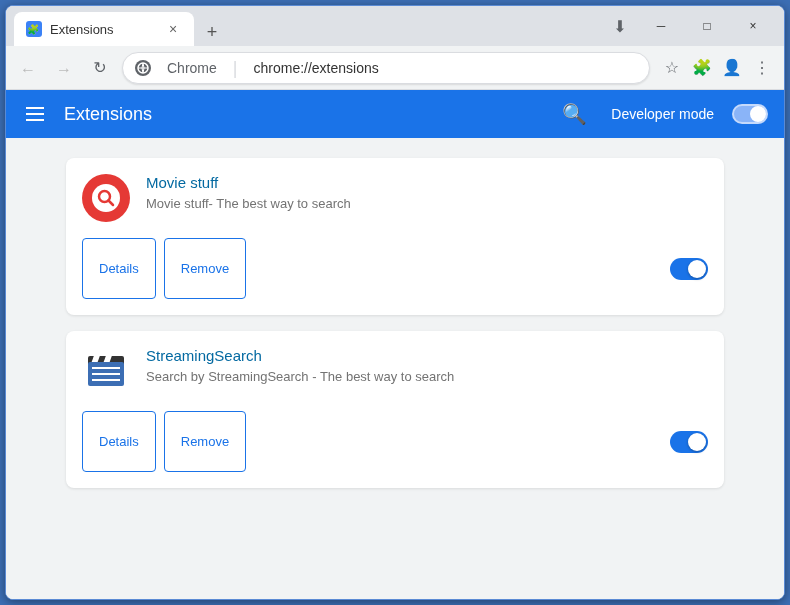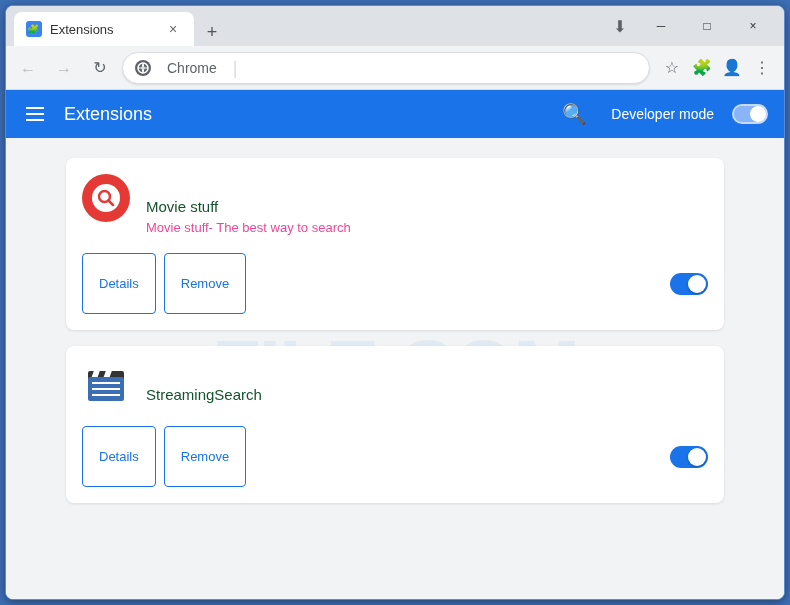--- a/index.html
+++ b/index.html
@@ -301,27 +301,26 @@
       align-items: center;
       justify-content: center;
       overflow: hidden;
     }
     .ext-info {
       flex: 1;
     }
     .ext-name {
       font-size: 15px;
       font-weight: 500;
-      color: #14532d;
+      color: #0369a1;
       margin-bottom: 4px;
-      margin-top: 24px;
     }
     .ext-desc {
       font-size: 13px;
-      color: #ec4899;
+      color: #737373;
       line-height: 1.4;
     }
     .ext-card-bottom {
       display: flex;
       align-items: center;
       gap: 8px;
     }
     .ext-btn {
       padding: 22px 16px;
       border: 1px solid #1a73e8;
@@ -454,20 +453,21 @@
       <div class="url-favicon">
         <svg width="12" height="12" viewBox="0 0 12 12" fill="none">
           <circle cx="6" cy="6" r="5" stroke="white" stroke-width="1.5" fill="none"></circle>
           <line x1="1" y1="6" x2="11" y2="6" stroke="white" stroke-width="1"></line>
           <path d="M6 1 Q8 6 6 11" stroke="white" stroke-width="1" fill="none"></path>
           <path d="M6 1 Q4 6 6 11" stroke="white" stroke-width="1" fill="none"></path>
         </svg>
       </div>
       <span class="url-chrome-text">Chrome</span>
       <span class="url-divider">|</span>
+      <span class="url-text">chrome://extensions</span>
     </div>
     <div class="url-actions">
       <div class="url-action-btn">☆</div>
       <div class="url-action-btn">🧩</div>
       <div class="url-action-btn">👤</div>
       <div class="url-action-btn">⋮</div>
     </div>
   </div>
 
   <div class="ext-header">
@@ -522,20 +522,21 @@
               <div class="clapper-body">
                 <div class="clapper-line"></div>
                 <div class="clapper-line"></div>
                 <div class="clapper-line"></div>
               </div>
             </div>
           </div>
         </div>
         <div class="ext-info">
           <div class="ext-name">StreamingSearch</div>
+          <div class="ext-desc">Search by StreamingSearch - The best way to search</div>
         </div>
       </div>
       <div class="ext-card-bottom">
         <button class="ext-btn">Details</button>
         <button class="ext-btn">Remove</button>
         <div class="spacer"></div>
         <div class="toggle-ext"></div>
       </div>
     </div>
 

